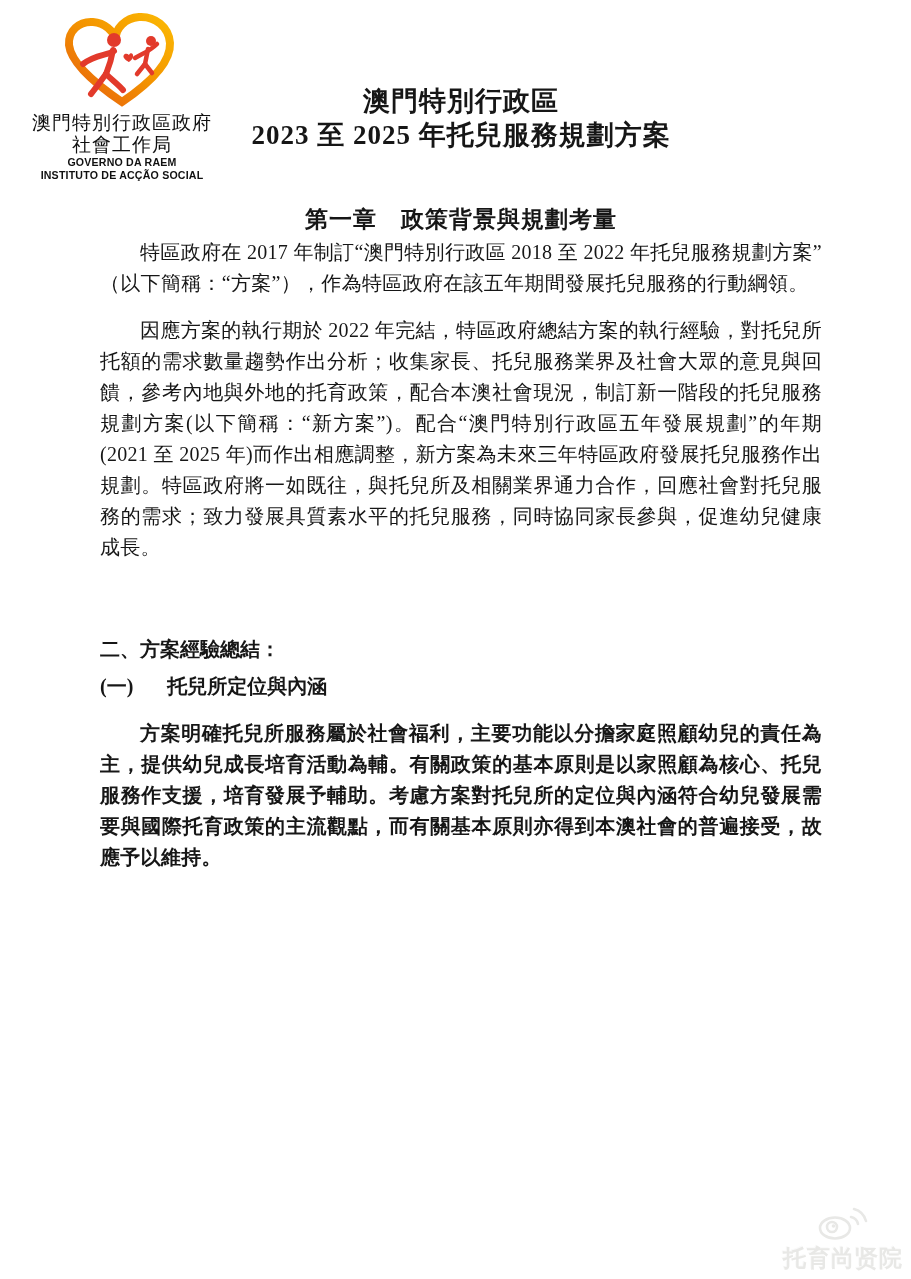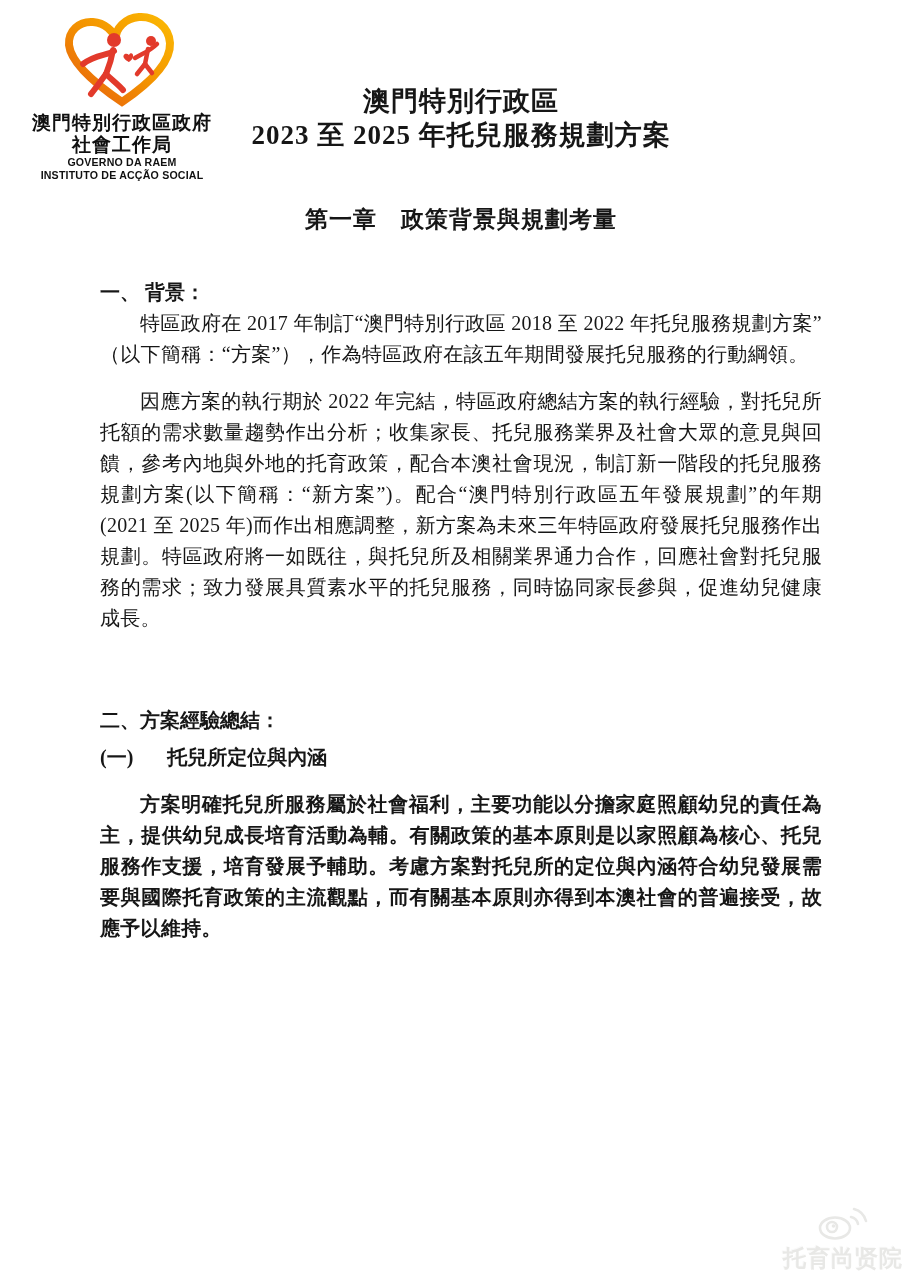--- a/index.html
+++ b/index.html
@@ -27,21 +27,21 @@
 
   
   .logo-block{
     position:absolute;
     top:12px;left:26px;width:192px;
     text-align:center;
     font-family:"Liberation Sans","DejaVu Sans",sans-serif;
   }
   .logo-heart{display:block;margin:0 auto 2px auto;width:128px;height:98px;}
   .org-zh{
-    font-weight:bold;font-size:19px;line-height:22px;
+    font-weight:normal;font-size:19px;line-height:22px;
     letter-spacing:1px;color:#101010;white-space:nowrap;
   }
   .org-pt{
     font-weight:bold;font-size:10.6px;line-height:12.5px;
     letter-spacing:.2px;color:#101010;white-space:nowrap;text-align:center;
   }
 
   
   .doc{
     position:absolute;
@@ -143,21 +143,20 @@
 
   <div class="doc">
 
     <div class="title-block">
       <div>澳門特別行政區</div>
       <div>2023 至 2025 年托兒服務規劃方案</div>
     </div>
 
     <div class="chapter">第一章　政策背景與規劃考量</div>
 
-    <div class="sec-heading">一、 背景：</div>
 
     <p class="body p1">特區政府在 2017 年制訂“澳門特別行政區 2018 至 2022 年托兒服務規劃方案”（以下簡稱：“方案”），作為特區政府在該五年期間發展托兒服務的行動綱領。</p>
 
     <p class="body p2">因應方案的執行期於 2022 年完結，特區政府總結方案的執行經驗，對托兒所托額的需求數量趨勢作出分析；收集家長、托兒服務業界及社會大眾的意見與回饋，參考內地與外地的托育政策，配合本澳社會現況，制訂新一階段的托兒服務規劃方案(以下簡稱：“新方案”)。配合“澳門特別行政區五年發展規劃”的年期(2021 至 2025 年)而作出相應調整，新方案為未來三年特區政府發展托兒服務作出規劃。特區政府將一如既往，與托兒所及相關業界通力合作，回應社會對托兒服務的需求；致力發展具質素水平的托兒服務，同時協同家長參與，促進幼兒健康成長。</p>
 
     <div class="sec-heading second">二、方案經驗總結：</div>
 
 
     <div class="sub-heading">
       <span class="sub-num">(一)</span><span>托兒所定位與內涵</span>

